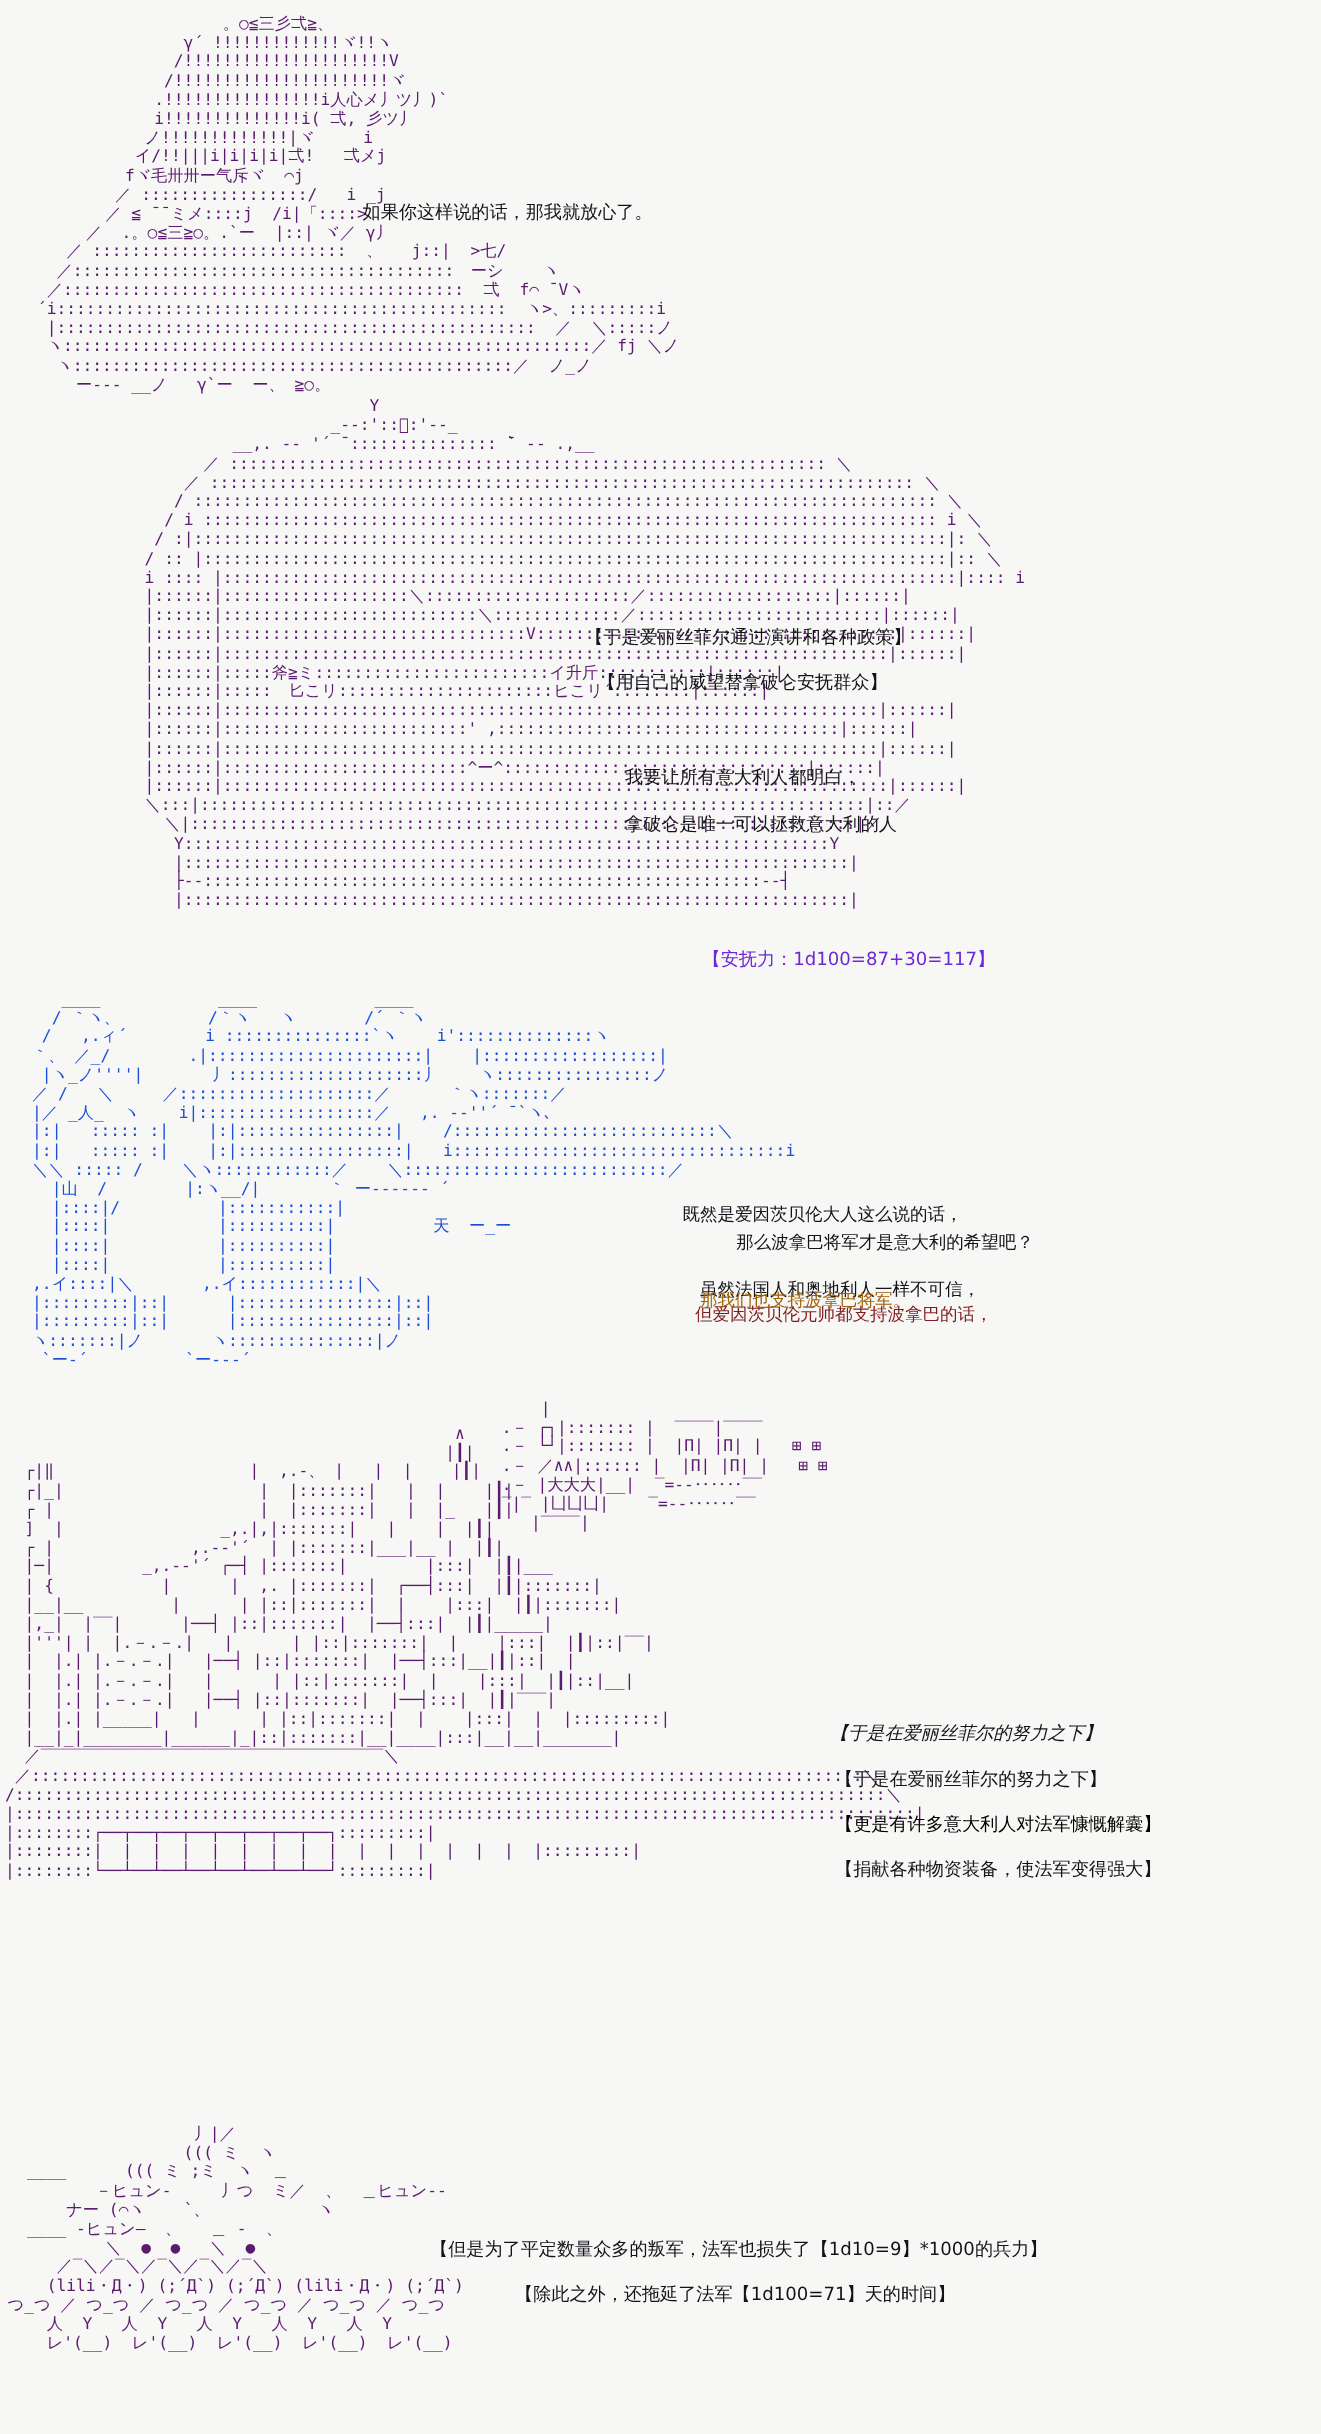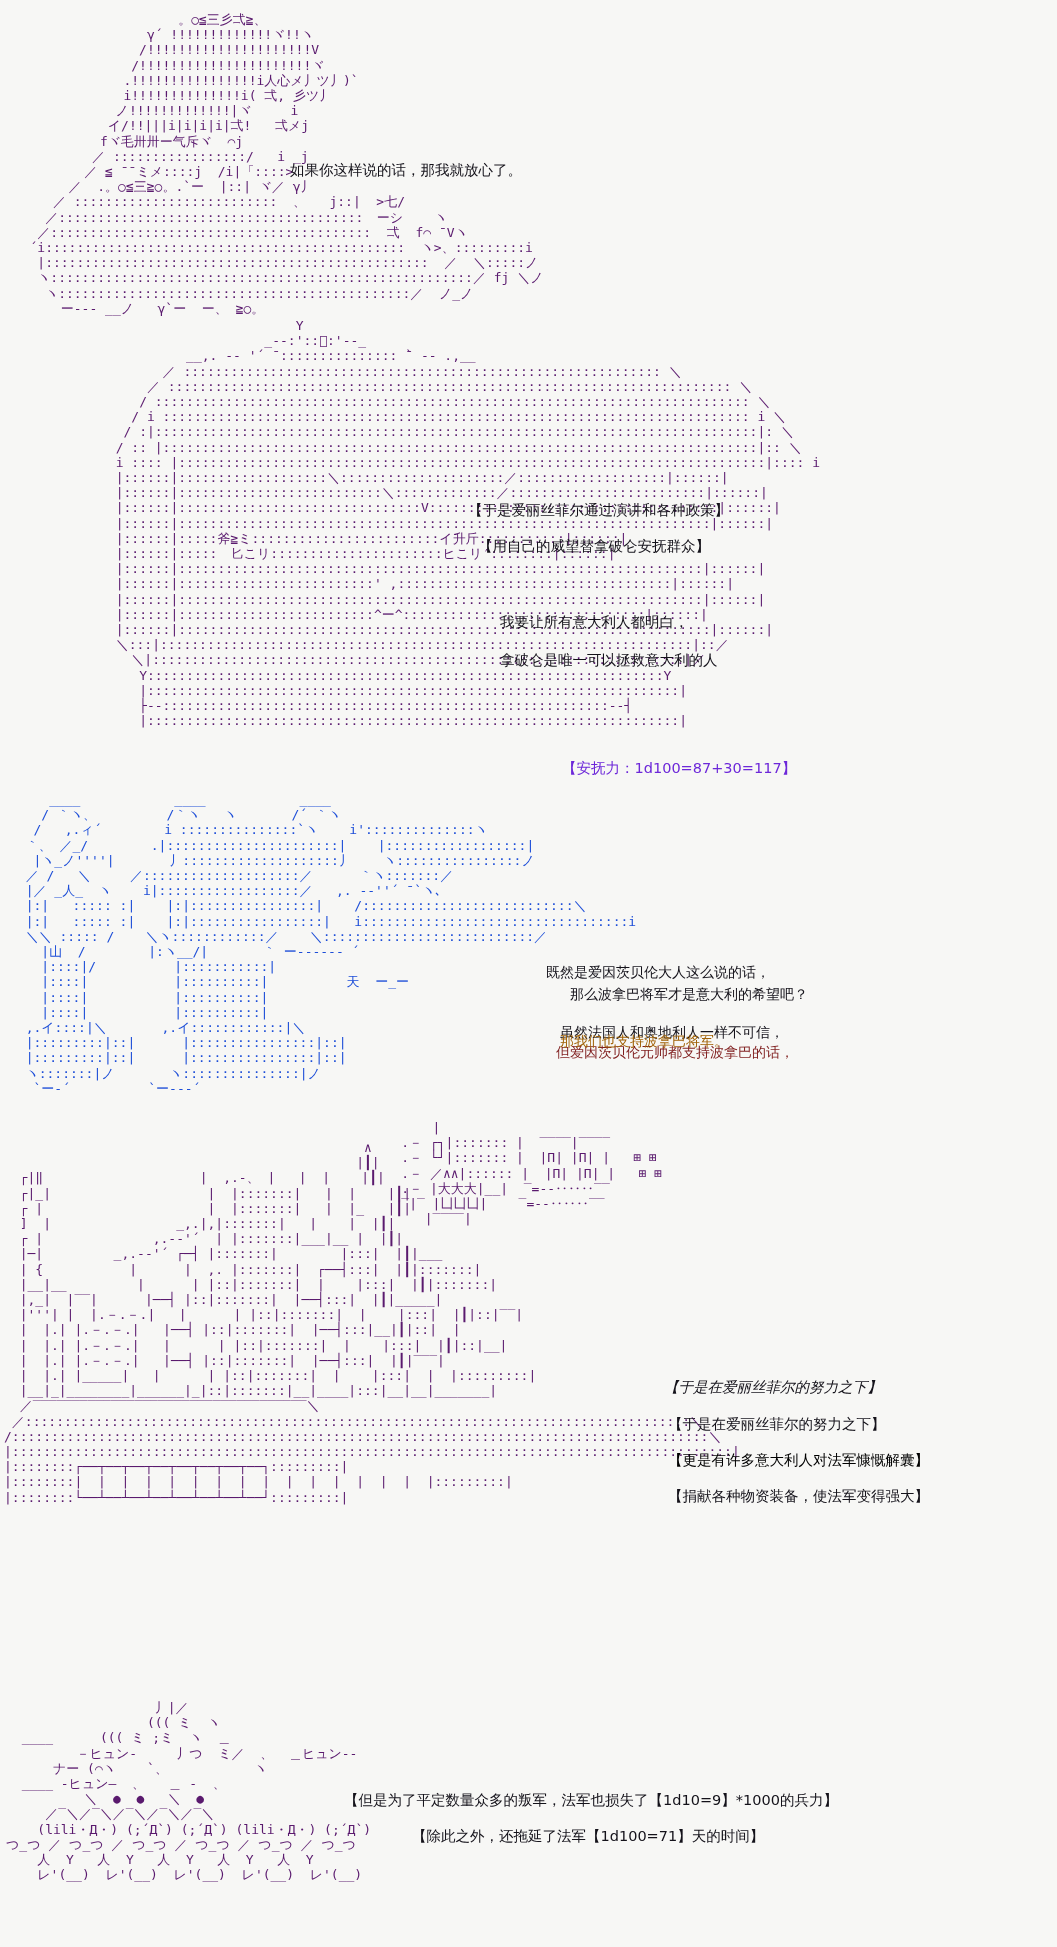--- a/index.html
+++ b/index.html
@@ -123,21 +123,21 @@
     |::::|/          |:::::::::::|
     |::::|           |::::::::::|          天  ー_ー
     |::::|           |::::::::::|
     |::::|           |::::::::::|
   ,.イ::::|＼       ,.イ::::::::::::|＼
   |:::::::::|::|      |::::::::::::::::|::|
   |:::::::::|::|      |::::::::::::::::|::|
   ヽ:::::::|ノ       ヽ:::::::::::::::|ノ
    `ー‐´          `ー‐‐‐´</pre>
     <div class="say small" id="s3l1" style="left: 546px; top: 962px; color: rgb(20, 18, 26);">既然是爱因茨贝伦大人这么说的话，</div>
-    <div class="say small" id="s3l2" style="left: 570px; top: 984px; color: rgb(20, 18, 26);">那么波拿巴将军才是意大利的希望吧？</div>
+    <div class="say small" id="s3l2" style="left: 589px; top: 984px; color: rgb(20, 18, 26);">那么波拿巴将军才是意大利的希望吧？</div>
     <div class="say small" id="s3l3" style="left: 560px; top: 1022px; color: rgb(20, 18, 26);">虽然法国人和奥地利人一样不可信，</div>
     <div class="say small" id="s3l4" style="left: 556px; top: 1042px; color: #7f1d1d;">但爱因茨贝伦元帅都支持波拿巴的话，</div>
     <div class="say small" id="s3l5" style="left: 560px; top: 1031px; color: #a16207;">那我们也支持波拿巴将军。</div>
   </div>
 
   <div class="scene">
     <pre class="aa" id="art-4" style="left: 4px; top: 1140px; color: rgb(90, 26, 110);">                                              ∧
                                              |┃|
   ┌|‖                    |  ,.-、 |   |  |    |┃|
   ┌|_|                    |  |:::::::|   |  |    |┃|

